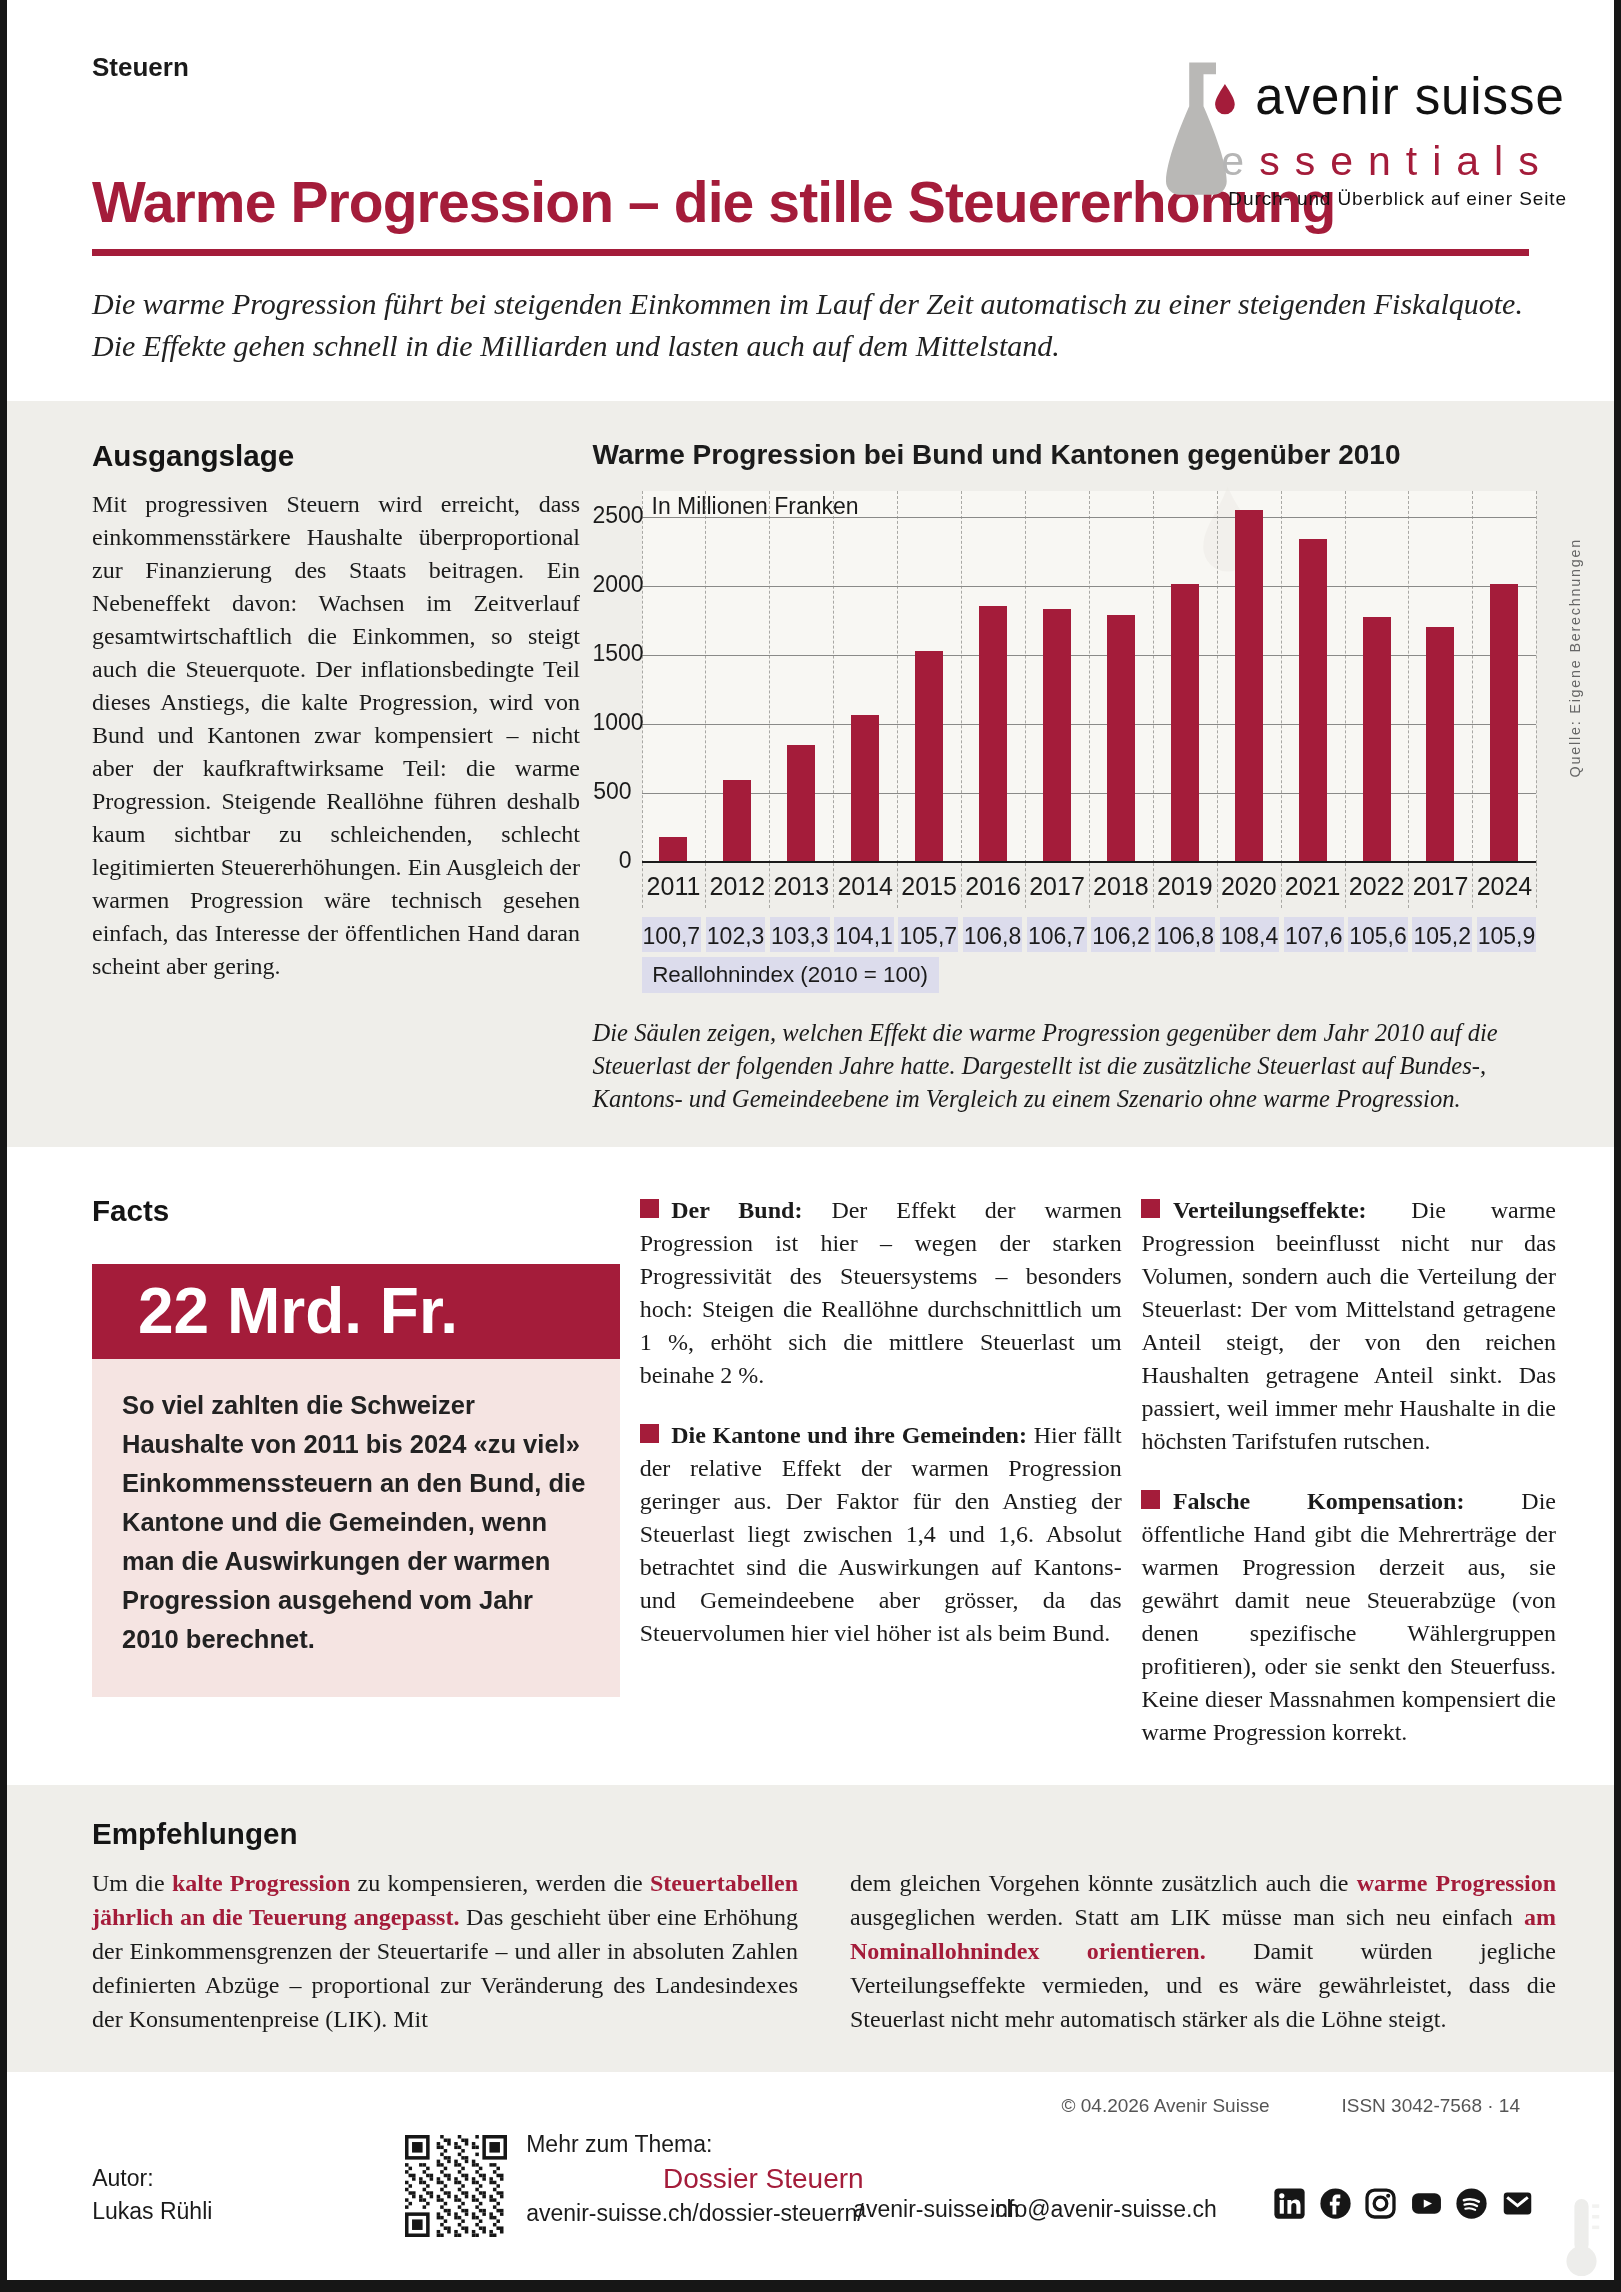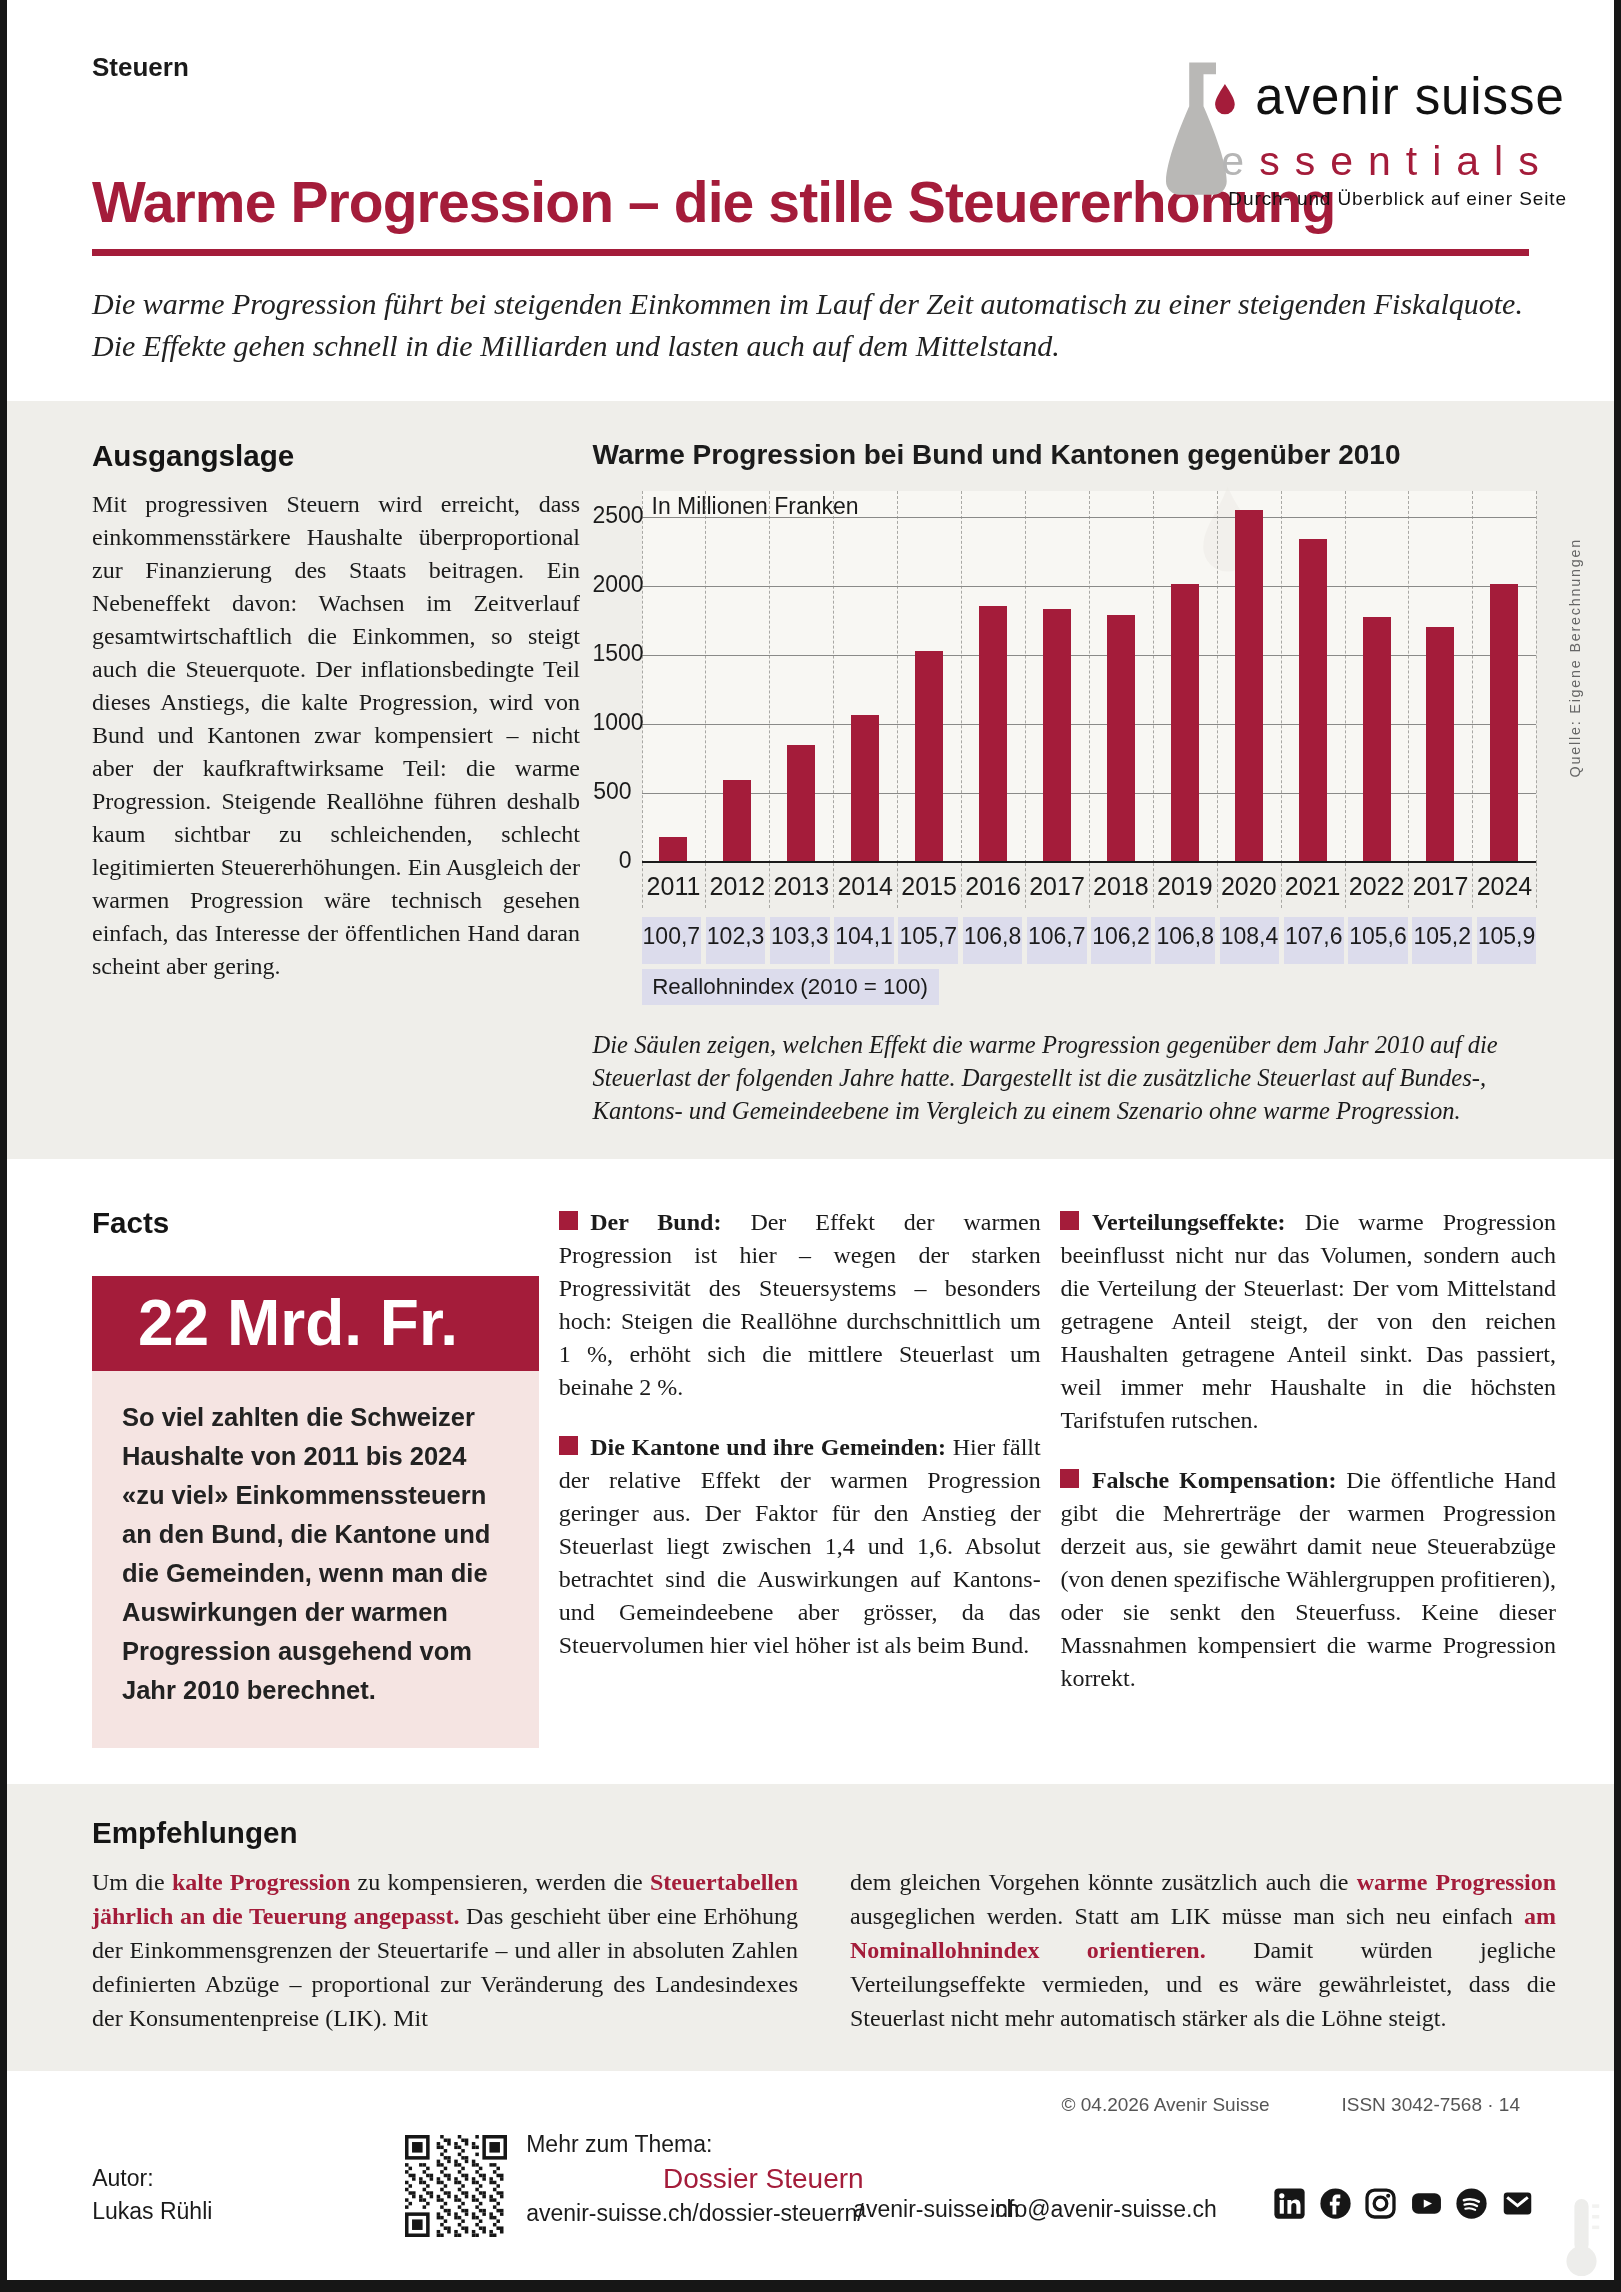--- a/index.html
+++ b/index.html
@@ -39,32 +39,32 @@
   .vline{position:absolute;top:0;bottom:0;width:0;border-left:1.8px dashed #a9a8a4;}
   .plot{position:absolute;left:49px;right:19.7px;top:27px;bottom:0;}
   .gridline{position:absolute;left:0;right:0;height:0;border-top:1.8px solid #8a8a88;}
   .gridline.axis{border-top:2.7px solid #1a1a1a;z-index:3;}
   .bar{position:absolute;bottom:0;width:28px;background:#a41c3a;transform:translateX(-50%);z-index:2;}
   .ytick{position:absolute;left:0;width:39px;text-align:right;font-size:23px;color:#1b1b1b;}
   .unit-label{position:absolute;left:59px;top:1.8px;font-size:23px;z-index:2;}
   .xrow{position:relative;margin-left:49px;margin-right:19.7px;height:45px;display:flex;}
   .xrow .xcell{flex:1;text-align:center;font-size:25px;line-height:47px;}
   .index-row{margin:9px 19.7px 0 49px;display:flex;gap:4.5px;}
-  .index-cell{flex:1;background:#dcdcec;height:47px;line-height:39px;text-align:center;font-size:23px;}
+  .index-cell{flex:1;background:#dcdcec;height:35px;line-height:39px;text-align:center;font-size:23px;}
   .index-label{display:inline-block;margin:5.4px 0 0 49px;background:#dcdcec;height:36px;line-height:36px;
                padding:0 10.7px;font-size:22.4px;}
   .caption{margin:23px 0 0 0;font-family:"Liberation Serif",serif;font-style:italic;
            font-size:24.6px;line-height:33px;color:#1b1b1b;text-align:left;}
   .source-vert{position:absolute;right:-27px;top:99px;writing-mode:vertical-rl;transform:rotate(180deg);
                font-size:14.3px;letter-spacing:1.8px;color:#666;}
   .flame-wm{position:absolute;left:62%;top:-5.4px;opacity:.5;}
 
   
   .sec2{padding:47px 58px 36px 85px;display:flex;gap:19.7px;background:#fff;}
-  .facts-col{width:447px;flex:none;}
+  .facts-col{width:528px;flex:none;}
   .red-box{margin-top:36px;background:#a41c3a;height:95px;line-height:95px;color:#fff;
            font-size:64px;font-weight:700;padding-left:46px;letter-spacing:0px;white-space:nowrap;}
   .pink-box{background:#f5e4e2;padding:27px 30px 38px 30px;}
   .pink-box p{margin:0;font-size:25.5px;line-height:39px;font-weight:700;color:#222;}
   .pts-col{width:482px;flex:none;}
   .pts-col.last{flex:1;}
   .pt{font-family:"Liberation Serif",serif;font-size:24px;line-height:33px;text-align:justify;margin:0;}
   .pt + .pt{margin-top:27px;}
   .bullet{display:inline-block;width:19px;height:19px;background:#a41c3a;margin-right:12.5px;}
   .pt b{font-weight:700;}

